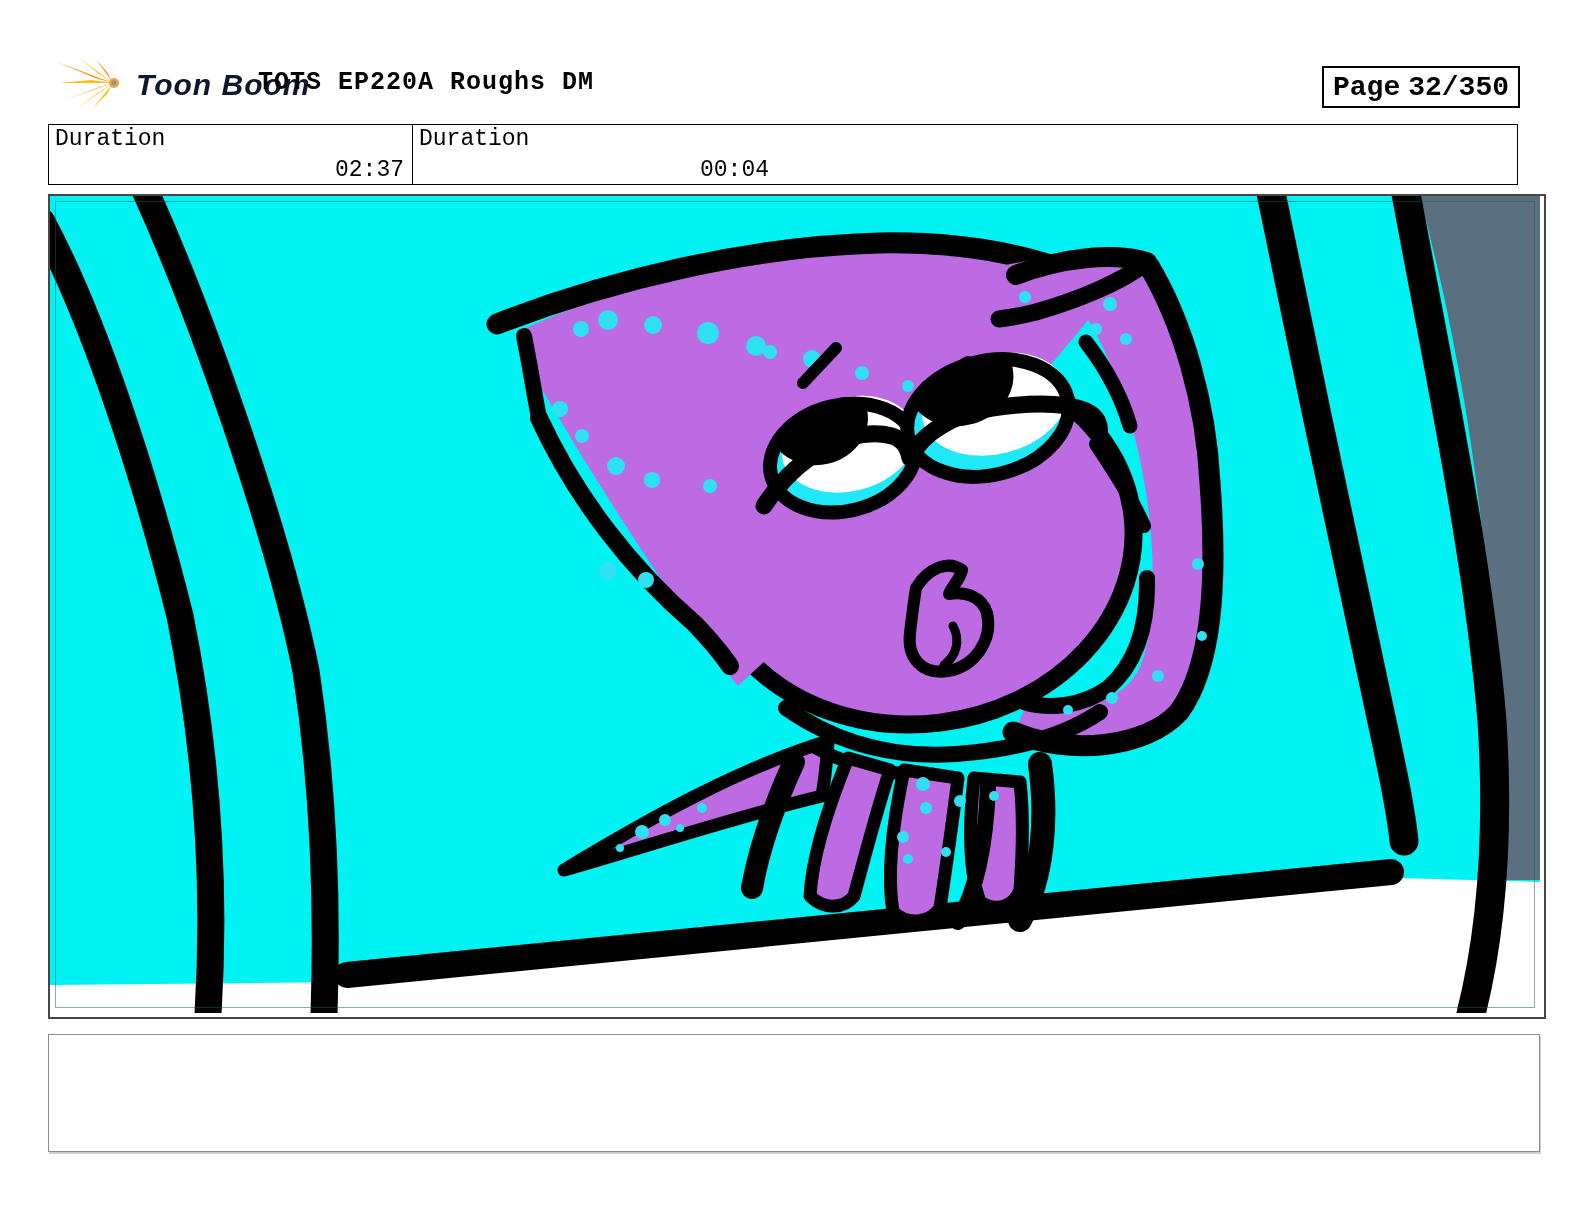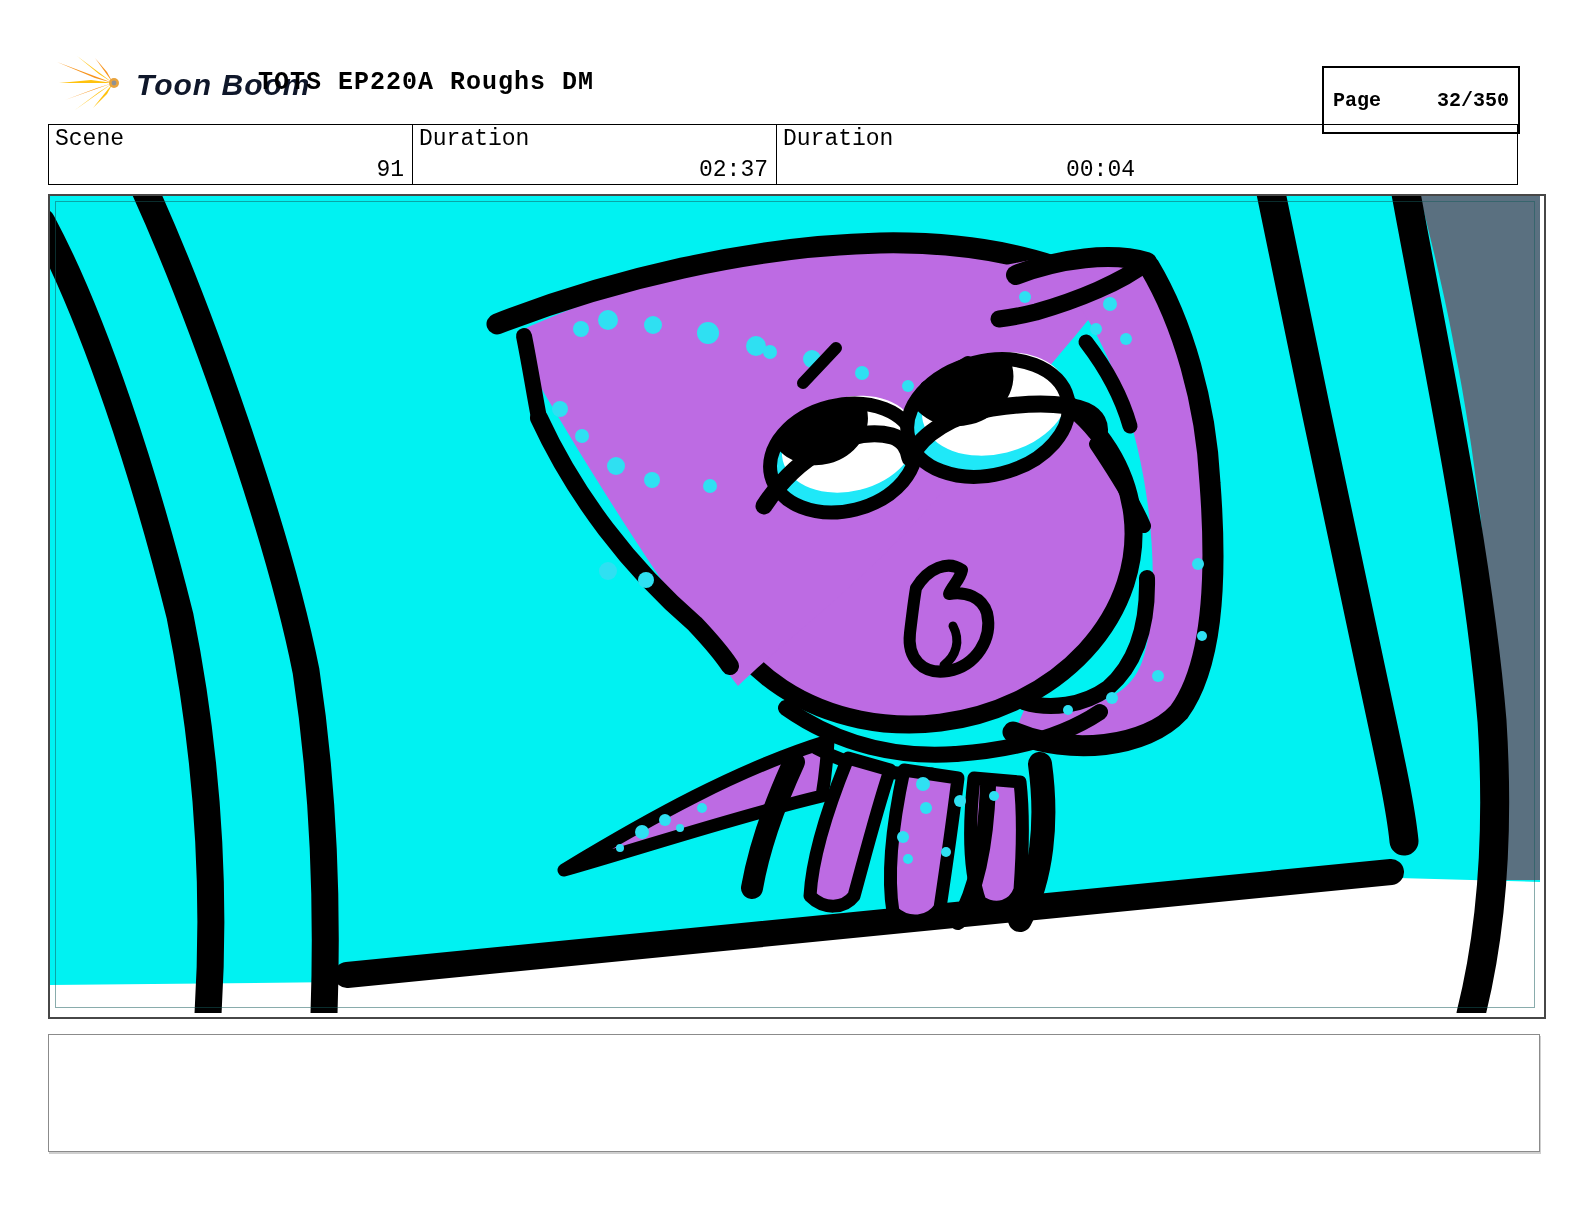--- a/index.html
+++ b/index.html
@@ -3,21 +3,21 @@
 <meta charset="utf-8">
 <style>
   html,body{margin:0;padding:0;background:#ffffff;}
   body{width:1582px;height:1225px;position:relative;font-family:"Liberation Mono","DejaVu Sans Mono",monospace;color:#000;}
   .abs{position:absolute;}
 
   
   #logo-burst{left:55px;top:56px;width:78px;height:54px;}
   #logo-text{left:136px;top:68px;font-family:"Liberation Sans","DejaVu Sans",sans-serif;font-style:italic;font-weight:700;font-size:30px;color:#0f172a;letter-spacing:1px;}
   #doc-title{left:258px;top:68px;font-size:25px;font-weight:700;letter-spacing:1px;white-space:pre;}
-  #page-box{left:1322px;top:66px;width:176px;height:32px;border:2px solid #000;display:flex;align-items:center;justify-content:space-between;padding:16px 9px;font-size:20px;font-weight:700;}
+  #page-box{left:1322px;top:66px;width:176px;height:32px;border:2px solid #000;display:flex;align-items:center;justify-content:space-between;padding:3px 9px;font-size:28px;font-weight:700;}
 
   
   #info-table{left:48px;top:124px;width:1468px;height:59px;border:1px solid #000;display:grid;grid-template-columns:364px 364px 366px 1fr;}
   .info-cell{position:relative;border-right:1px solid #000;}
   .info-cell:last-child{border-right:none;}
   .info-label{position:absolute;top:1px;left:6px;font-size:23px;}
   .info-value{position:absolute;bottom:1px;right:8px;font-size:23px;}
 
   
   #panel-frame{left:48px;top:194px;width:1494px;height:821px;border:2px solid #474747;background:#fff;}
@@ -56,24 +56,20 @@
 </svg>
 <div id="logo-text" class="abs">Toon Boom</div>
 <div id="doc-title" class="abs">TOTS EP220A Roughs DM</div>
 <div id="page-box" class="abs">
   <span>Page</span>
   <span>32/350</span>
 </div>
 
 <div id="info-table" class="abs">
   <div class="info-cell">
-    <span class="info-label">Scene</span>
-    <span class="info-value">91</span>
-  </div>
-  <div class="info-cell">
     <span class="info-label">Duration</span>
     <span class="info-value">02:37</span>
   </div>
   <div class="info-cell">
     <span class="info-label">Duration</span>
     <span class="info-value">00:04</span>
   </div>
 </div>
 
 <div id="panel-frame" class="abs">

